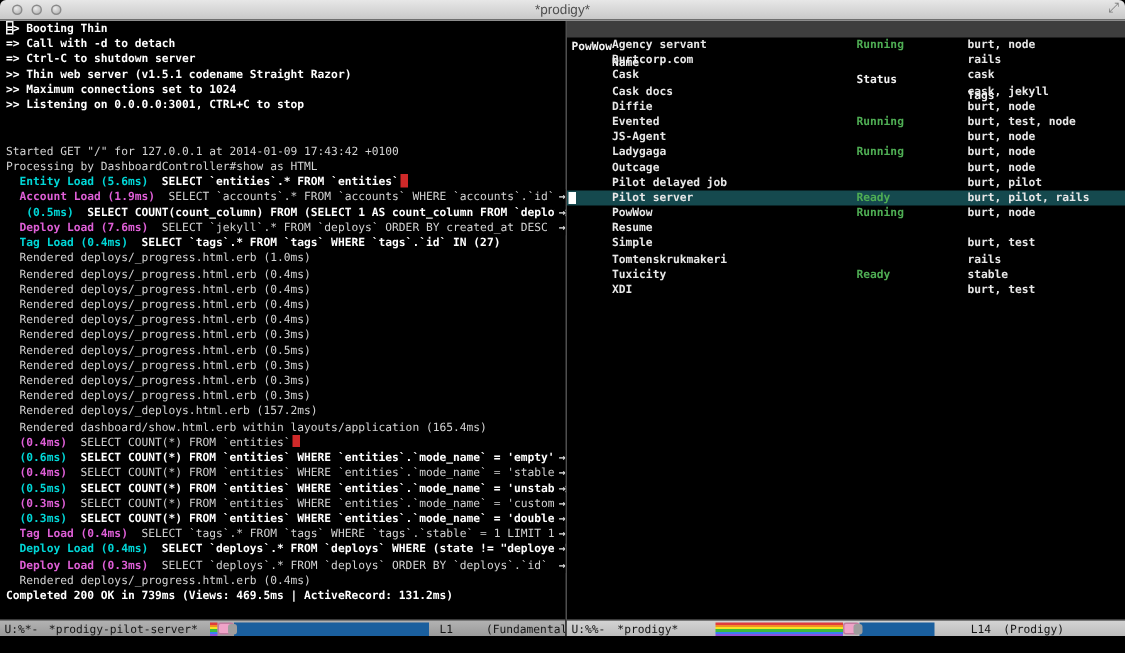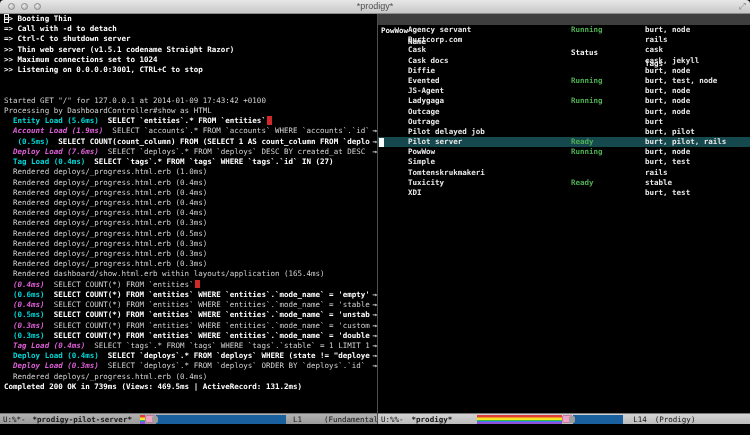--- a/index.html
+++ b/index.html
@@ -21,21 +21,21 @@
   .pane.left{width:377px;}
   .divider{width:1px;background:#4e4e4e;}
   .pane.right{width:372px;}
   .pane-content{height:399px;overflow:hidden;position:relative;}
   
   .log{padding-left:4px;font-size:7.5px;}
   .log-line{height:10.23px;line-height:10.3px;white-space:pre;position:relative;overflow:hidden;}
   .wb{color:#ffffff;font-weight:bold;}
   .w{color:#d2d2d2;}
   .cy{color:var(--cyan);font-weight:bold;}
-  .mg{color:var(--magenta);font-weight:bold;font-style:italic;}
+  .mg{color:var(--magenta);font-weight:bold;}
   .cur{outline:1px solid #f0f0f0;outline-offset:-1px;}
   .redblock{display:inline-block;width:5px;height:8.5px;background:var(--artifact_red);
             margin-left:1px;vertical-align:-1.5px;}
   .trunc{position:absolute;right:0;top:0;background:#000;padding-left:2px;color:#e0e0e0;font-weight:bold;}
   
   .prodigy-header{height:11px;line-height:11px;background:var(--header_bg);position:relative;
                   font-size:7.5px;font-weight:bold;color:#f2f2f2;white-space:pre;}
   .col-marked{position:absolute;left:3px;}
   .col-name,.svc-name{position:absolute;left:30px;}
   .col-status,.svc-status{position:absolute;left:193px;}
@@ -47,21 +47,21 @@
   .svc-status{font-weight:bold;}
   .st-green{color:var(--status_green);}
   .st-red{color:var(--status_red);}
   .cursor-block{position:absolute;left:1px;top:1px;width:4.5px;height:8.5px;background:#ffffff;}
   
   .modeline{height:11px;font-size:7.5px;color:#141414;display:flex;align-items:center;
             white-space:pre;overflow:hidden;border-top:1px solid #787878;box-sizing:border-box;}
   .modeline.inactive{background:linear-gradient(#b2b2b2,#9a9a9a);}
   .modeline.active{background:linear-gradient(#d3d3d3,#bcbcbc);}
   .ml-flags{margin-left:3px;}
-  .ml-buffer{font-weight:bold;}
+  .ml-buffer{font-weight:normal;}
   .ml-line{font-weight:normal;}
   .nyan{display:inline-flex;align-items:center;height:9px;}
   .rainbow{display:inline-block;height:9px;
     background:linear-gradient(to bottom,#e03c3c 0 17%,#f29022 17% 33%,#f5e423 33% 50%,#3dbb3d 50% 67%,#3a7ef2 67% 83%,#8e4fd8 83% 100%);}
   .nyanblue{display:inline-block;height:9px;background:var(--nyan_blue);}
   .cat{width:11px;height:8px;position:relative;display:inline-block;background:#efa3c8;
        border:1px solid #c27ba0;border-radius:2px;box-sizing:border-box;}
   .cat::after{content:"";position:absolute;right:-3px;top:0;width:6px;height:7px;
               background:#9e9e9e;border-radius:2px;}
   
@@ -90,32 +90,33 @@
           <div class="log-line"><span class="wb">&gt;&gt; Thin web server (v1.5.1 codename Straight Razor)</span></div>
           <div class="log-line"><span class="wb">&gt;&gt; Maximum connections set to 1024</span></div>
           <div class="log-line"><span class="wb">&gt;&gt; Listening on 0.0.0.0:3001, CTRL+C to stop</span></div>
           <div class="log-line"></div>
           <div class="log-line"></div>
           <div class="log-line"><span class="w">Started GET "/" for 127.0.0.1 at 2014-01-09 17:43:42 +0100</span></div>
           <div class="log-line"><span class="w">Processing by DashboardController#show as HTML</span></div>
           <div class="log-line"><span class="w">  </span><span class="cy">Entity Load (5.6ms)</span><span class="wb">  SELECT `entities`.* FROM `entities`</span><span class="redblock"></span></div>
           <div class="log-line"><span class="w">  </span><span class="mg">Account Load (1.9ms)</span><span class="w">  SELECT `accounts`.* FROM `accounts` WHERE `accounts`.`id`</span><span class="trunc">→</span></div>
           <div class="log-line"><span class="w">   </span><span class="cy">(0.5ms)</span><span class="wb">  SELECT COUNT(count_column) FROM (SELECT 1 AS count_column FROM `deploys`</span><span class="trunc">→</span></div>
-          <div class="log-line"><span class="w">  </span><span class="mg">Deploy Load (7.6ms)</span><span class="w">  SELECT `deploys`.* FROM `deploys` DESC BY created_at DESC</span><span class="trunc">→</span></div>
+          <div class="log-line"><span class="w">  </span><span class="mg">Deploy Load (7.6ms)</span><span class="w">  SELECT `jekyll`.* FROM `deploys` ORDER BY created_at DESC</span><span class="trunc">→</span></div>
           <div class="log-line"><span class="w">  </span><span class="cy">Tag Load (0.4ms)</span><span class="wb">  SELECT `tags`.* FROM `tags` WHERE `tags`.`id` IN (27)</span></div>
           <div class="log-line"><span class="w">  Rendered deploys/_progress.html.erb (1.0ms)</span></div>
           <div class="log-line"><span class="w">  Rendered deploys/_progress.html.erb (0.4ms)</span></div>
           <div class="log-line"><span class="w">  Rendered deploys/_progress.html.erb (0.4ms)</span></div>
           <div class="log-line"><span class="w">  Rendered deploys/_progress.html.erb (0.4ms)</span></div>
           <div class="log-line"><span class="w">  Rendered deploys/_progress.html.erb (0.4ms)</span></div>
           <div class="log-line"><span class="w">  Rendered deploys/_progress.html.erb (0.3ms)</span></div>
           <div class="log-line"><span class="w">  Rendered deploys/_progress.html.erb (0.5ms)</span></div>
           <div class="log-line"><span class="w">  Rendered deploys/_progress.html.erb (0.3ms)</span></div>
           <div class="log-line"><span class="w">  Rendered deploys/_progress.html.erb (0.3ms)</span></div>
           <div class="log-line"><span class="w">  Rendered deploys/_progress.html.erb (0.3ms)</span></div>
+          <div class="log-line"><span class="w">  Rendered deploys/_deploys.html.erb (157.2ms)</span></div>
           <div class="log-line"><span class="w">  Rendered dashboard/show.html.erb within layouts/application (165.4ms)</span></div>
           <div class="log-line"><span class="w">  </span><span class="mg">(0.4ms)</span><span class="w">  SELECT COUNT(*) FROM `entities`</span><span class="redblock"></span></div>
           <div class="log-line"><span class="w">  </span><span class="cy">(0.6ms)</span><span class="wb">  SELECT COUNT(*) FROM `entities` WHERE `entities`.`mode_name` = 'empty'</span><span class="trunc">→</span></div>
           <div class="log-line"><span class="w">  </span><span class="mg">(0.4ms)</span><span class="w">  SELECT COUNT(*) FROM `entities` WHERE `entities`.`mode_name` = 'stable'</span><span class="trunc">→</span></div>
           <div class="log-line"><span class="w">  </span><span class="cy">(0.5ms)</span><span class="wb">  SELECT COUNT(*) FROM `entities` WHERE `entities`.`mode_name` = 'unstable'</span><span class="trunc">→</span></div>
           <div class="log-line"><span class="w">  </span><span class="mg">(0.3ms)</span><span class="w">  SELECT COUNT(*) FROM `entities` WHERE `entities`.`mode_name` = 'custom'</span><span class="trunc">→</span></div>
           <div class="log-line"><span class="w">  </span><span class="cy">(0.3ms)</span><span class="wb">  SELECT COUNT(*) FROM `entities` WHERE `entities`.`mode_name` = 'double'</span><span class="trunc">→</span></div>
           <div class="log-line"><span class="w">  </span><span class="mg">Tag Load (0.4ms)</span><span class="w">  SELECT `tags`.* FROM `tags` WHERE `tags`.`stable` = 1 LIMIT 1</span><span class="trunc">→</span></div>
           <div class="log-line"><span class="w">  </span><span class="cy">Deploy Load (0.4ms)</span><span class="wb">  SELECT `deploys`.* FROM `deploys` WHERE (state != "deployed")</span><span class="trunc">→</span></div>
           <div class="log-line"><span class="w">  </span><span class="mg">Deploy Load (0.3ms)</span><span class="w">  SELECT `deploys`.* FROM `deploys` ORDER BY `deploys`.`id` </span><span class="trunc">→</span></div>
@@ -148,38 +149,38 @@
         <div class="rows">
             <div class="row"><span class="svc-name">Agency servant</span><span class="svc-status st-green">Running</span><span class="svc-tags">burt, node</span></div>
             <div class="row"><span class="svc-name">Burtcorp.com</span><span class="svc-tags">rails</span></div>
             <div class="row"><span class="svc-name">Cask</span><span class="svc-tags">cask</span></div>
             <div class="row"><span class="svc-name">Cask docs</span><span class="svc-tags">cask, jekyll</span></div>
             <div class="row"><span class="svc-name">Diffie</span><span class="svc-tags">burt, node</span></div>
             <div class="row"><span class="svc-name">Evented</span><span class="svc-status st-green">Running</span><span class="svc-tags">burt, test, node</span></div>
             <div class="row"><span class="svc-name">JS-Agent</span><span class="svc-tags">burt, node</span></div>
             <div class="row"><span class="svc-name">Ladygaga</span><span class="svc-status st-green">Running</span><span class="svc-tags">burt, node</span></div>
             <div class="row"><span class="svc-name">Outcage</span><span class="svc-tags">burt, node</span></div>
-            <div class="row"><span class="svc-name">Outrage</span><span class="svc-tags">burt</span></div>
             <div class="row"><span class="svc-name">Pilot delayed job</span><span class="svc-tags">burt, pilot</span></div>
             <div class="row sel"><span class="cursor-block"></span><span class="svc-name">Pilot server</span><span class="svc-status st-green">Ready</span><span class="svc-tags">burt, pilot, rails</span></div>
             <div class="row"><span class="svc-name">PowWow</span><span class="svc-status st-green">Running</span><span class="svc-tags">burt, node</span></div>
+            <div class="row"><span class="svc-name">Resume</span></div>
             <div class="row"><span class="svc-name">Simple</span><span class="svc-tags">burt, test</span></div>
             <div class="row"><span class="svc-name">Tomtenskrukmakeri</span><span class="svc-tags">rails</span></div>
             <div class="row"><span class="svc-name">Tuxicity</span><span class="svc-status st-green">Ready</span><span class="svc-tags">stable</span></div>
             <div class="row"><span class="svc-name">XDI</span><span class="svc-tags">burt, test</span></div>
           </div>
       </div>
       <div class="modeline active">
         <span class="ml-flags">U:%%-</span>
         <span class="ml-buffer" style="margin-left:8px">*prodigy*</span>
         <span class="nyan" style="margin-left:25px">
           <span class="rainbow" style="width: 85px;"></span>
           <span class="cat"></span>
           <span class="nyanblue" style="width: 50px;"></span>
         </span>
-        <span class="ml-line" style="margin-left:10px">L14</span>
+        <span class="ml-line" style="margin-left:24px">L14</span>
         <span style="margin-left:8px">(Prodigy)</span>
       </div>
     </div>
   </div>
 
   <div class="echo"></div>
 </div>
 
 </body></html>

